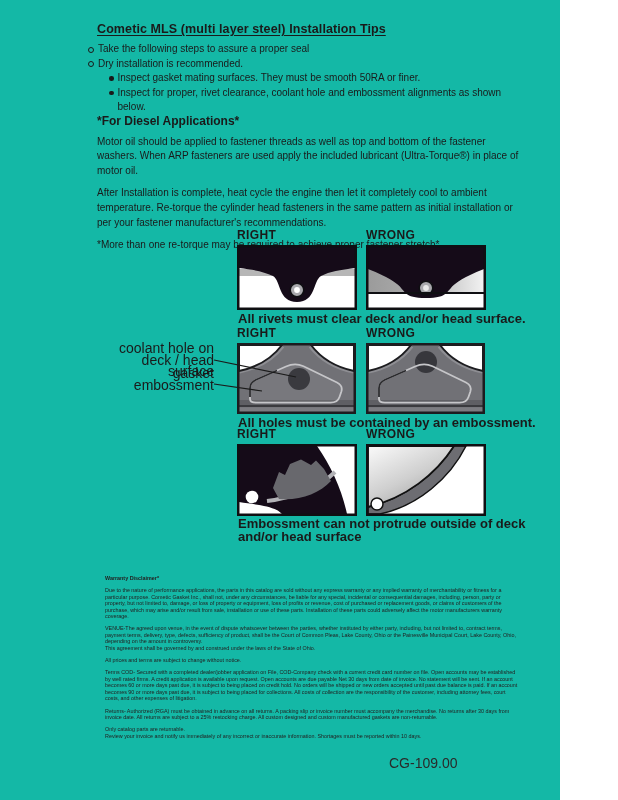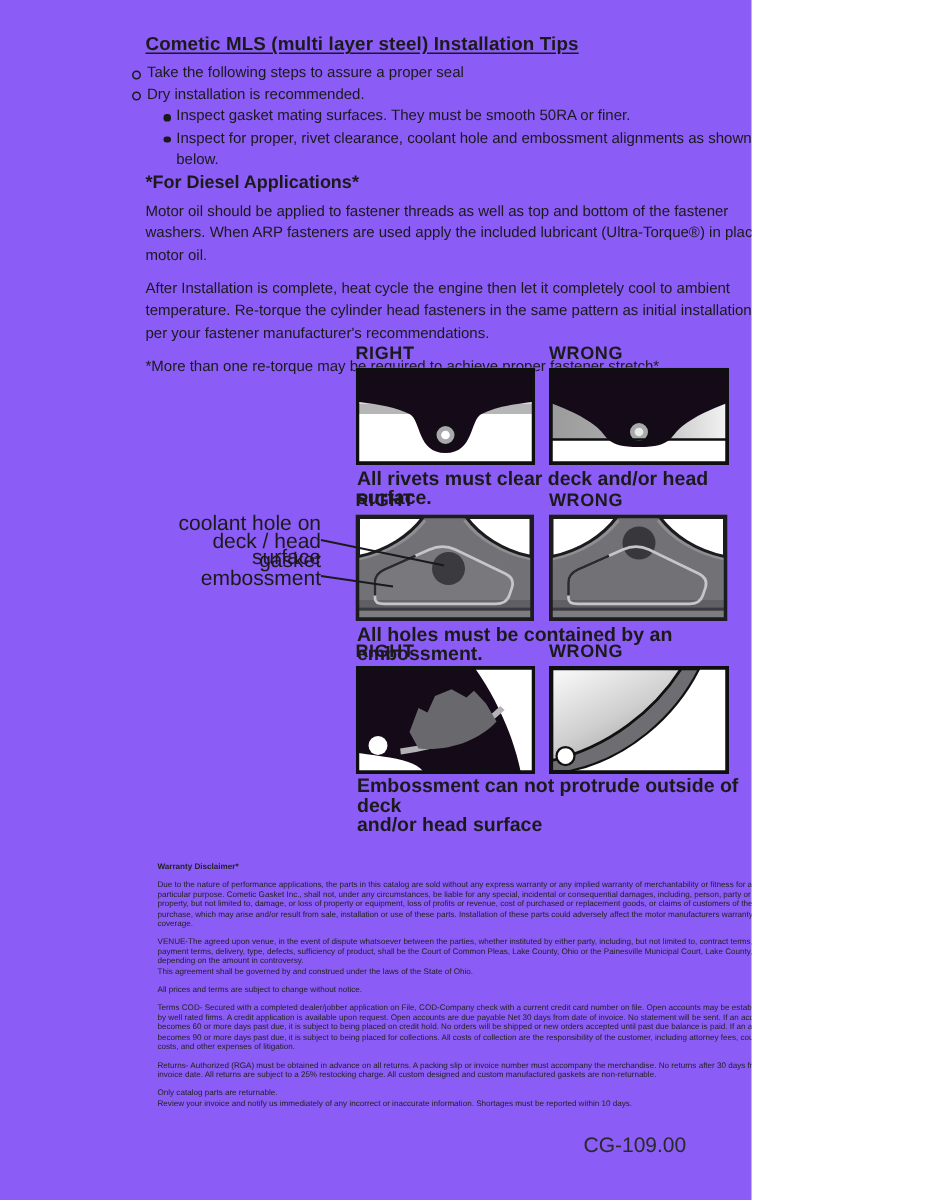--- a/index.html
+++ b/index.html
@@ -1,17 +1,17 @@
 <!DOCTYPE html>
 <html><head>
 <meta charset="utf-8">
 <style>
   html,body{margin:0;padding:0;background:#ffffff;}
   .page{
-    position:relative;width:501px;height:800px;background:#8b5cf6;overflow:hidden;
+    position:relative;width:560px;height:800px;background:#14b8a6;overflow:hidden;
     font-family:"Liberation Sans","DejaVu Sans",sans-serif;color:#1a1a1a;
   }
   .title{
     position:absolute;left:97px;top:22px;font-size:12.5px;font-weight:700;
     text-decoration:underline;text-underline-offset:2px;letter-spacing:.1px;
   }
   .bullets{position:absolute;left:88px;top:42px;width:440px;font-size:10px;line-height:14.5px;}
   .b-row{display:flex;align-items:flex-start;}
   .b-dot{flex:0 0 auto;width:4px;height:4px;border:1px solid #1a1a1a;border-radius:50%;margin:4.5px 4px 0 0;}
   .b-sub{margin-left:21px;}

